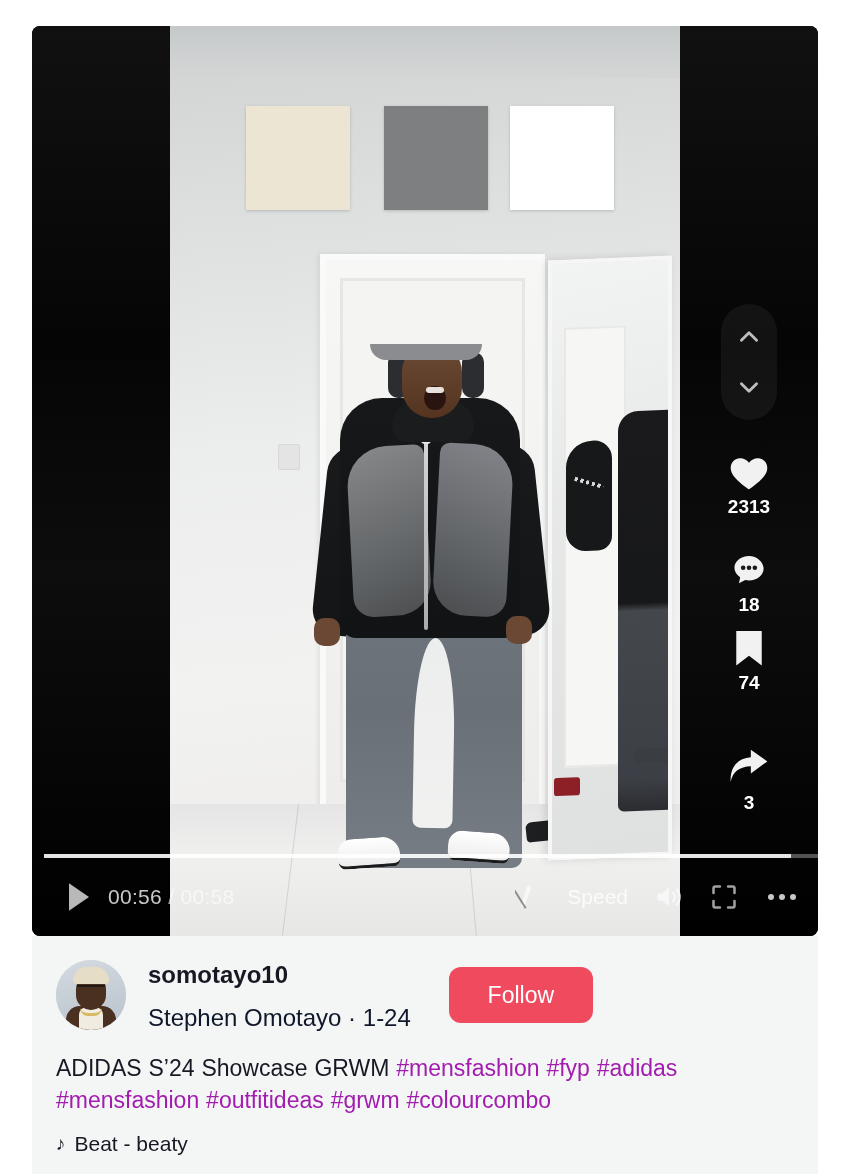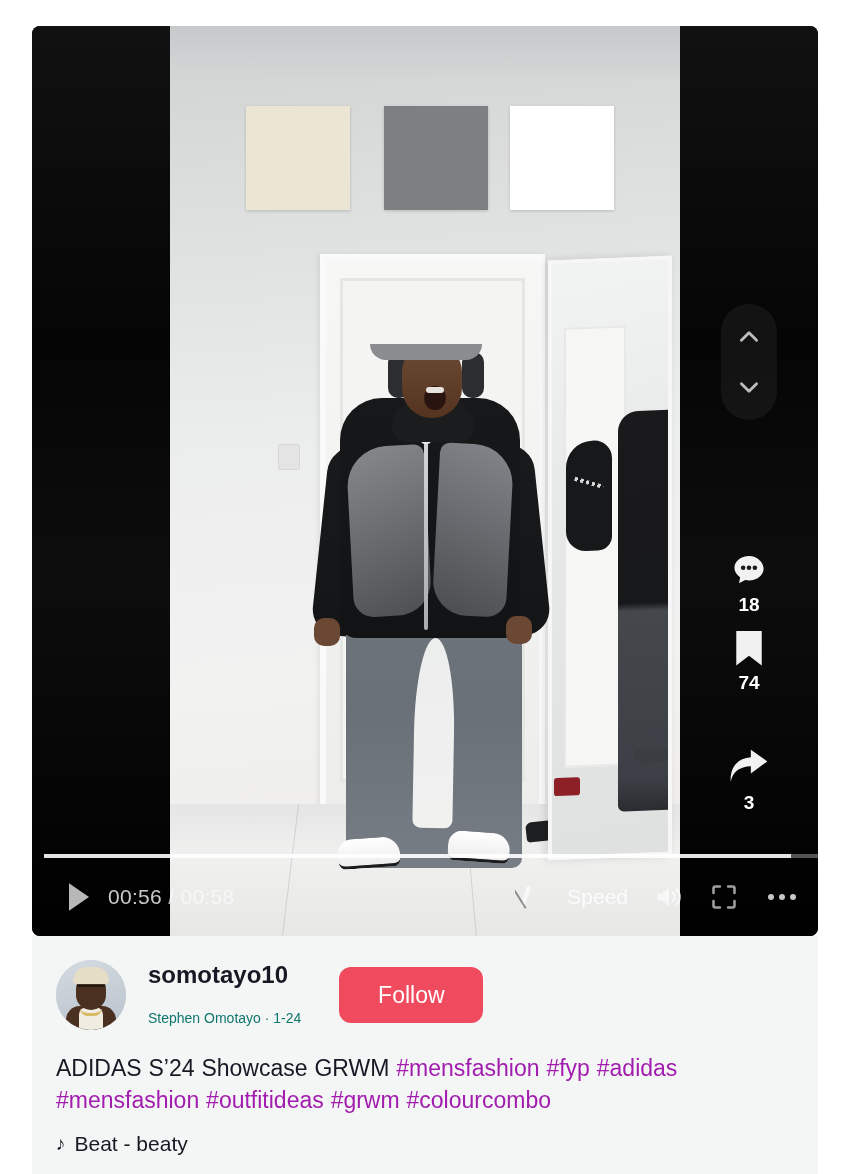--- a/index.html
+++ b/index.html
@@ -510,22 +510,22 @@
               border-bottom: 3px solid #d8b964; border-radius: 0 0 12px 12px; }
 
   .names { margin-left: 22px; }
   .username {
     font-size: 24px;
     font-weight: bold;
     color: #161823;
     line-height: 28px;
   }
   .subline {
-    font-size: 14px;
-    color: #0f766e;
+    font-size: 24px;
+    color: #0f172a;
     line-height: 24px;
     margin-top: 17px;
   }
   .follow-btn {
     margin-left: 38px;
     width: 144px;
     height: 56px;
     background: #ef4a5e;
     color: #ffffff;
     border: none;
@@ -625,20 +625,29 @@
             <polyline points="5,15 12,8 19,15"></polyline>
           </svg>
         </span>
         <span class="chev">
           <svg width="26" height="26" viewBox="0 0 24 24" fill="none" stroke="#ffffff" stroke-width="2.6" stroke-linecap="round" stroke-linejoin="round">
             <polyline points="5,9 12,16 19,9"></polyline>
           </svg>
         </span>
       </div>
 
+      <div class="action a-like">
+        <span class="glyph">
+          <svg width="42" height="38" viewBox="0 0 24 22" fill="#f1f1f1">
+            <path d="M12 21s-8.5-5.4-10.2-10.2C.6 7.6 2.2 4 5.7 3.2 8 2.6 10.4 3.6 12 5.6
+                     13.6 3.6 16 2.6 18.3 3.2c3.5.8 5.1 4.4 3.9 7.6C20.5 15.6 12 21 12 21z"></path>
+          </svg>
+        </span>
+        <div class="count">2313</div>
+      </div>
 
       <div class="action a-comment">
         <span class="glyph">
           <svg width="40" height="38" viewBox="0 0 24 24" fill="#f1f1f1">
             <path d="M12 3.2C6.9 3.2 2.8 6.5 2.8 10.6c0 2.4 1.4 4.5 3.6 5.9l-.7 3.9
                      3.9-2.1c.8.2 1.6.3 2.4.3 5.1 0 9.2-3.3 9.2-7.4S17.1 3.2 12 3.2z"></path>
             <circle cx="8.3" cy="10.6" r="1.45" fill="#1a1a1a"></circle>
             <circle cx="12" cy="10.6" r="1.45" fill="#1a1a1a"></circle>
             <circle cx="15.7" cy="10.6" r="1.45" fill="#1a1a1a"></circle>
           </svg>

